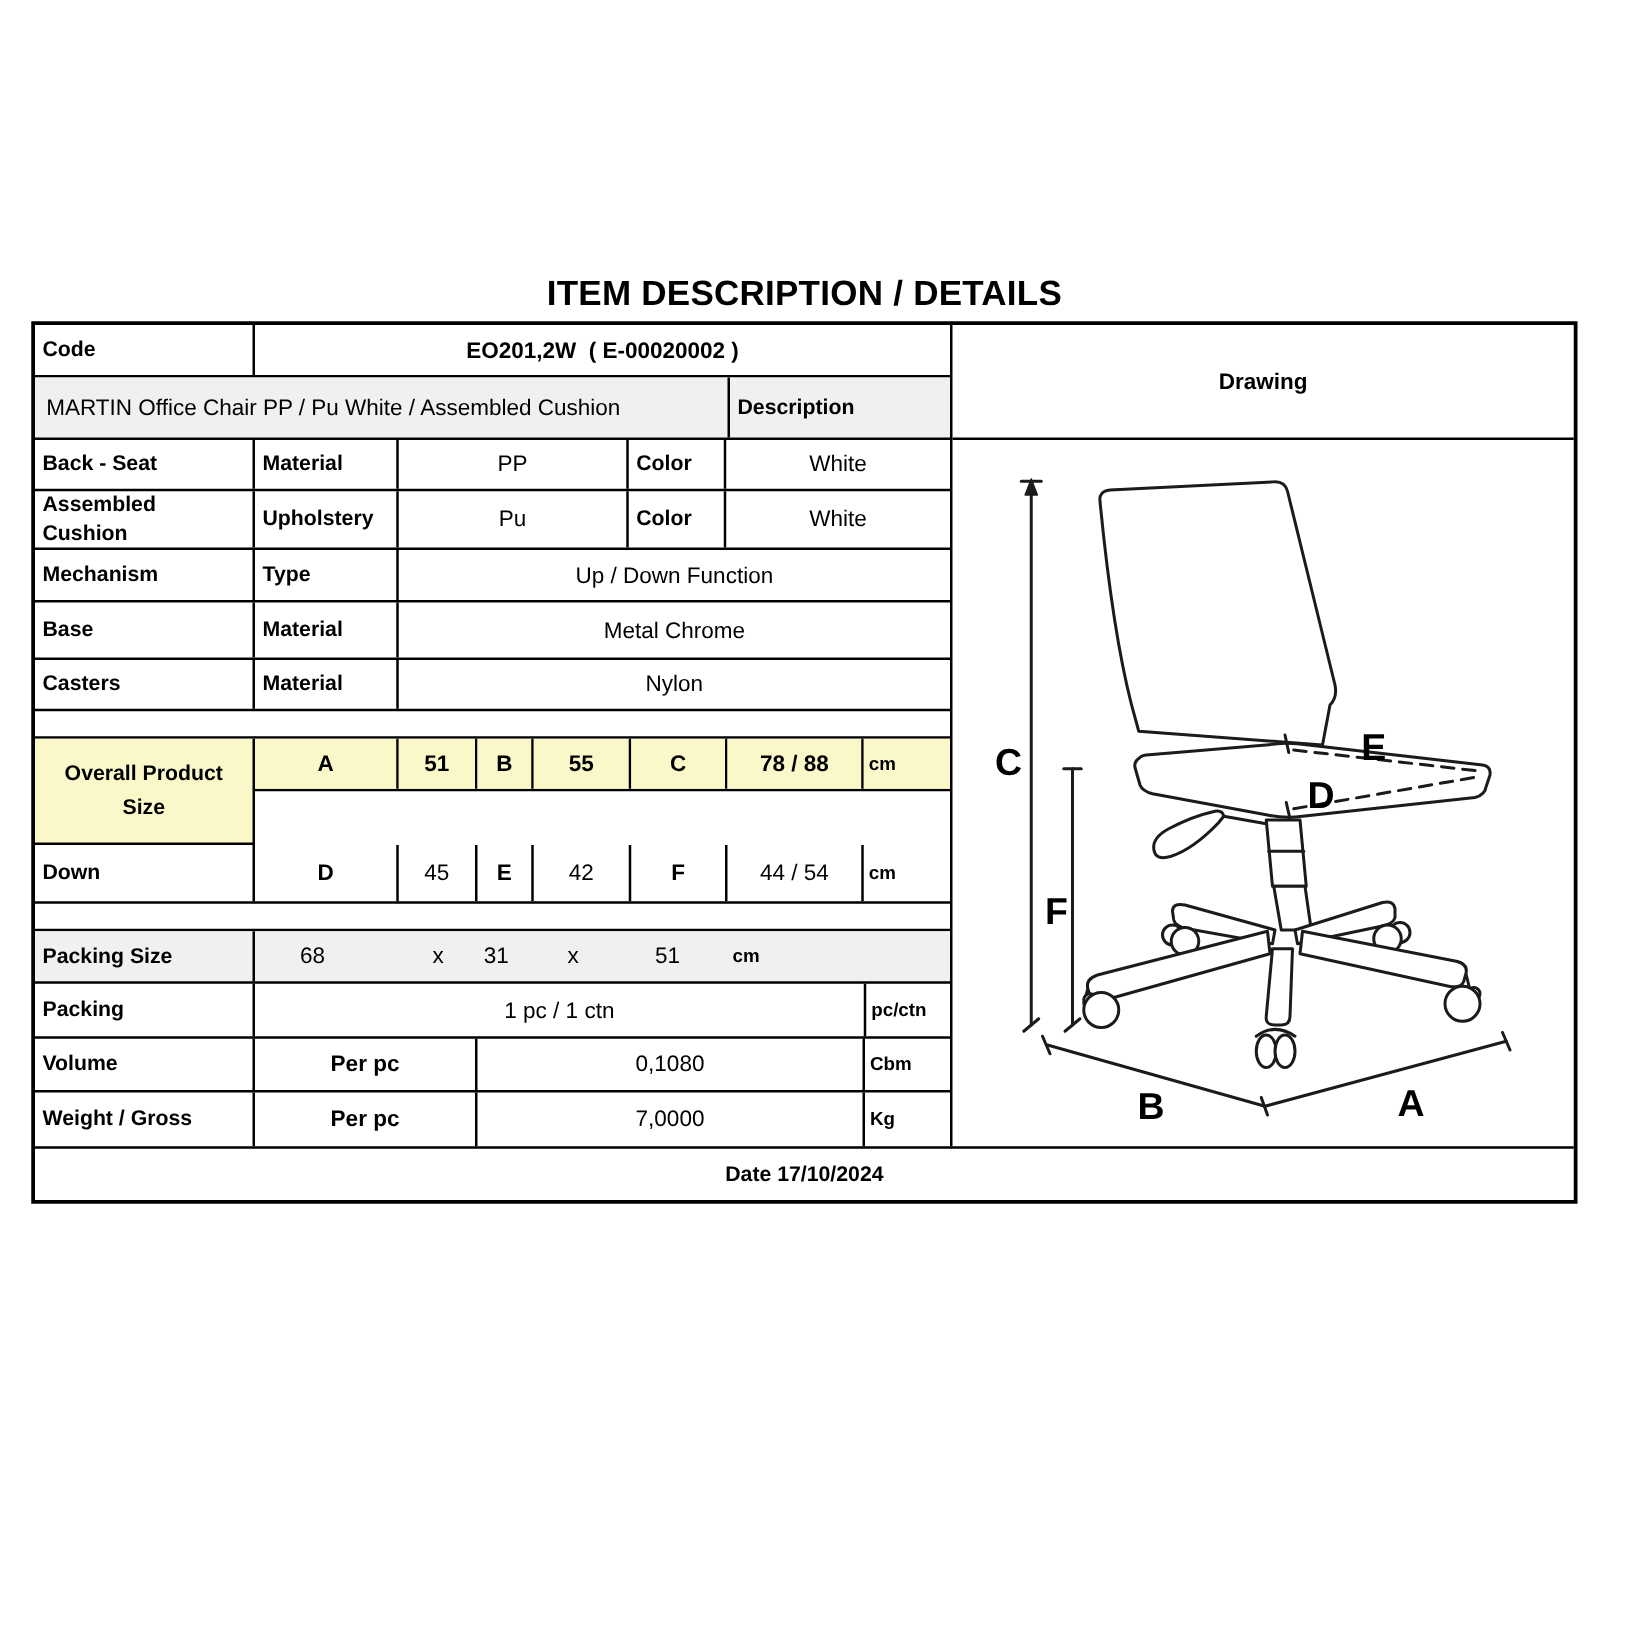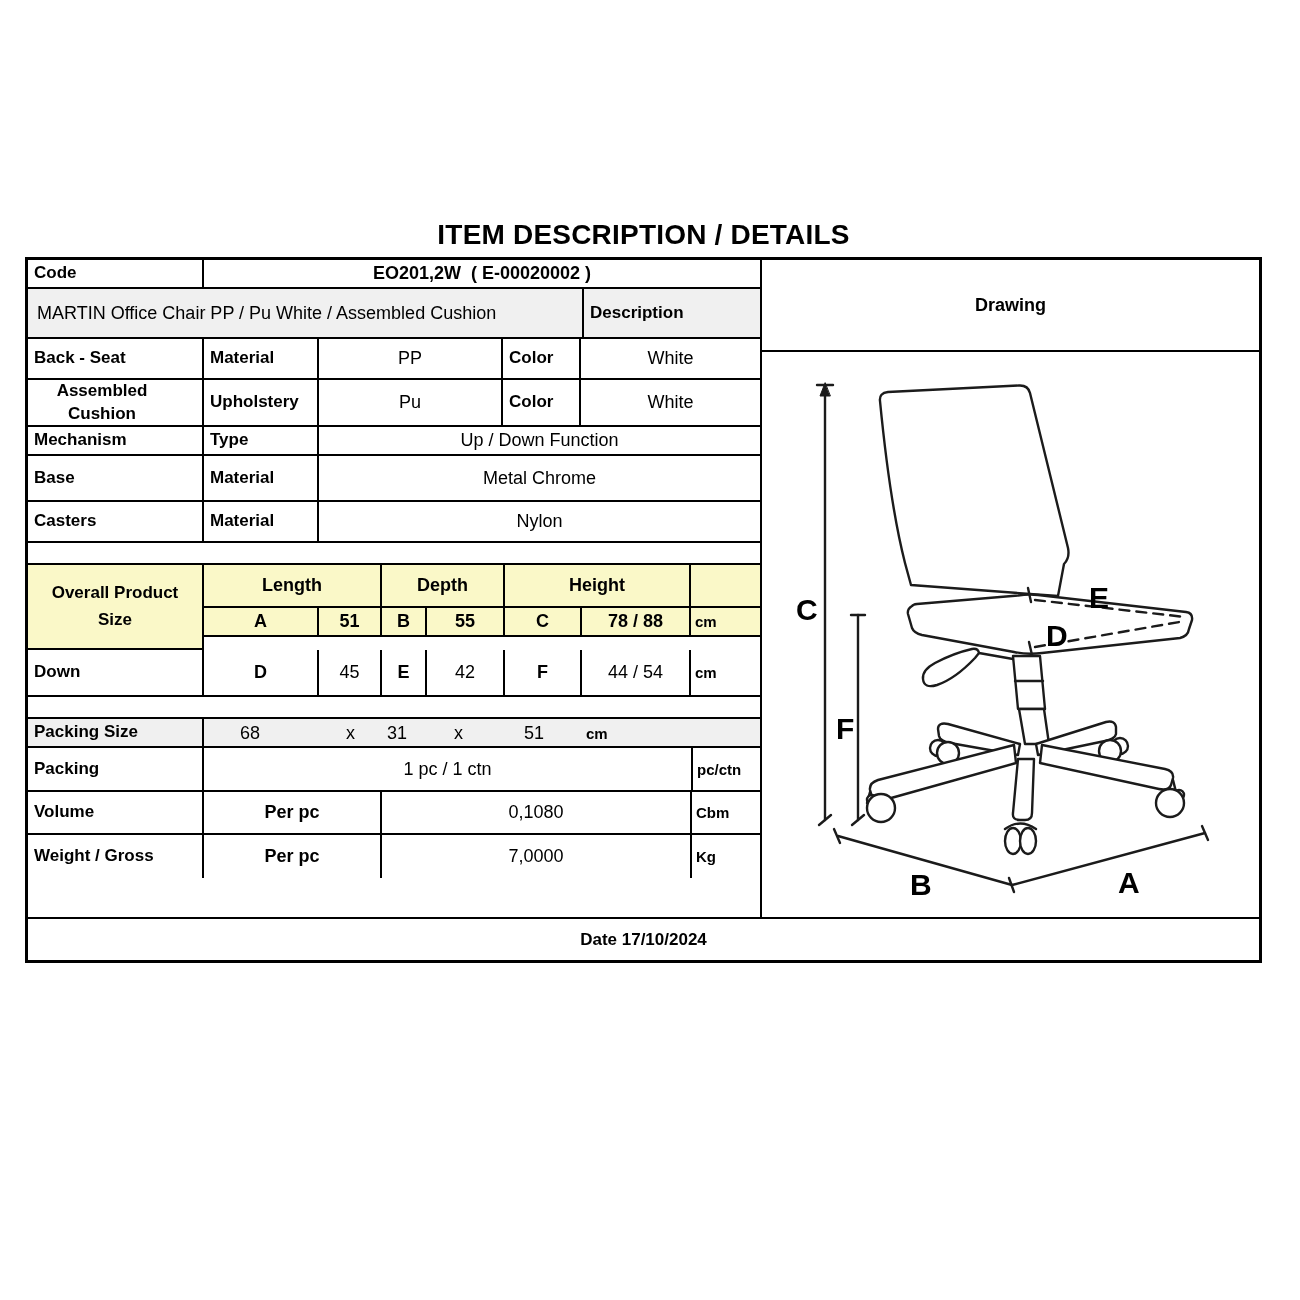--- a/index.html
+++ b/index.html
@@ -11,42 +11,42 @@
                text-align:center; font-size:28px; font-weight:bold; letter-spacing:.2px; }
 
   .main-table { position:absolute; left:25px; top:257px; width:1237px; height:706px;
                 border:3px solid #000; display:flex; flex-direction:column; background:#fff; }
   .upper { display:flex; flex:1; min-height:0; }
   .ltable { width:734px; border-right:2px solid #000; display:flex; flex-direction:column; }
   .rarea  { flex:1; display:flex; flex-direction:column; }
 
   .row { display:flex; border-bottom:2px solid #000; flex-shrink:0; }
   .row.last { border-bottom:none; }
-  .h42{height:29px}.h50{height:50px}.h41{height:41px}.h47{height:47px}
+  .h42{height:42px}.h50{height:50px}.h41{height:41px}.h47{height:47px}
   .h46{height:46px}.h43{height:43px}.h44{height:44px}.h22{height:22px}
 
   .cell { display:flex; align-items:center; border-right:2px solid #000;
           overflow:hidden; flex-shrink:0; }
   .cell:last-child { border-right:none; }
   .cell.noborder { border-right:none; }
   .lab  { font-weight:bold; font-size:17px; padding-left:6px; line-height:1.3; }
   .val  { font-size:18px; justify-content:center; text-align:left; }
   .val.left { justify-content:flex-start; padding-left:9px; }
   .bold { font-weight:bold; }
   .unit { font-weight:bold; font-size:15px; padding-left:4px; }
   .pre  { white-space:pre; }
 
   .w176{width:176px}.w115{width:115px}.w184{width:184px}.w78{width:78px}
   .w63{width:63px}.w45{width:45px}.w77{width:77px}.w109{width:109px}
   .w178{width:178px}.w123{width:123px}.w186{width:186px}.w310{width:310px}.w489{width:489px}
   .flex1{flex:1}
 
   .gray { background:#f0f0f0; }
   .yellow { background:#faf8c8; }
-  .tight { padding-right:32px;text-align:center; }
+  .tight { padding-right:32px; }
 
   .sizeblock { display:flex; height:85px; flex-shrink:0; }
   .sizelabel { width:176px; border-right:2px solid #000; border-bottom:2px solid #000;
                display:flex; align-items:center; justify-content:center; text-align:center;
                font-weight:bold; font-size:17px; line-height:1.55; padding:0 16px; }
   .sizegrid { flex:1; display:flex; flex-direction:column; }
 
   .psizecell { position:relative; }
   .psizecell span { position:absolute; top:50%; transform:translateY(-50%); font-size:18px; }
   .psizecell .u { font-weight:bold; font-size:15px; }
@@ -115,26 +115,20 @@
           <div class="cell val flex1">Nylon</div>
         </div>
 
         <div class="row h22">
           <div class="cell flex1 noborder"></div>
         </div>
 
         <div class="sizeblock">
           <div class="sizelabel yellow">Overall Product Size</div>
           <div class="sizegrid">
-            <div class="row h43">
-              <div class="cell val bold yellow w178">Length</div>
-              <div class="cell val bold yellow w123">Depth</div>
-              <div class="cell val bold yellow w186">Height</div>
-              <div class="cell yellow flex1"></div>
-            </div>
             <div class="row h42">
               <div class="cell val bold yellow w115">A</div>
               <div class="cell val bold yellow w63">51</div>
               <div class="cell val bold yellow w45">B</div>
               <div class="cell val bold yellow w78">55</div>
               <div class="cell val bold yellow w77">C</div>
               <div class="cell val bold yellow w109">78 / 88</div>
               <div class="cell unit yellow flex1">cm</div>
             </div>
           </div>

